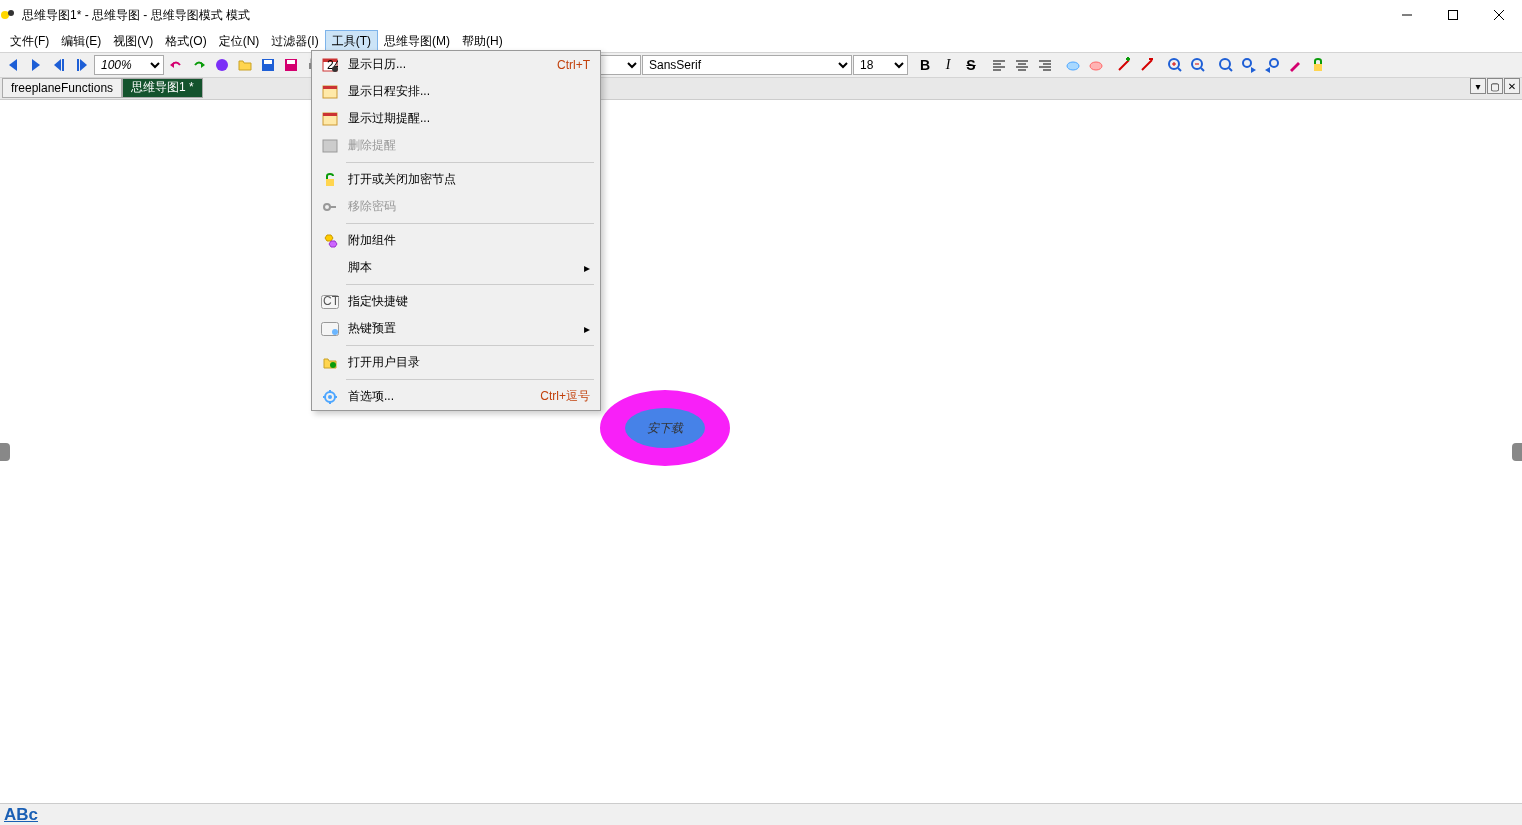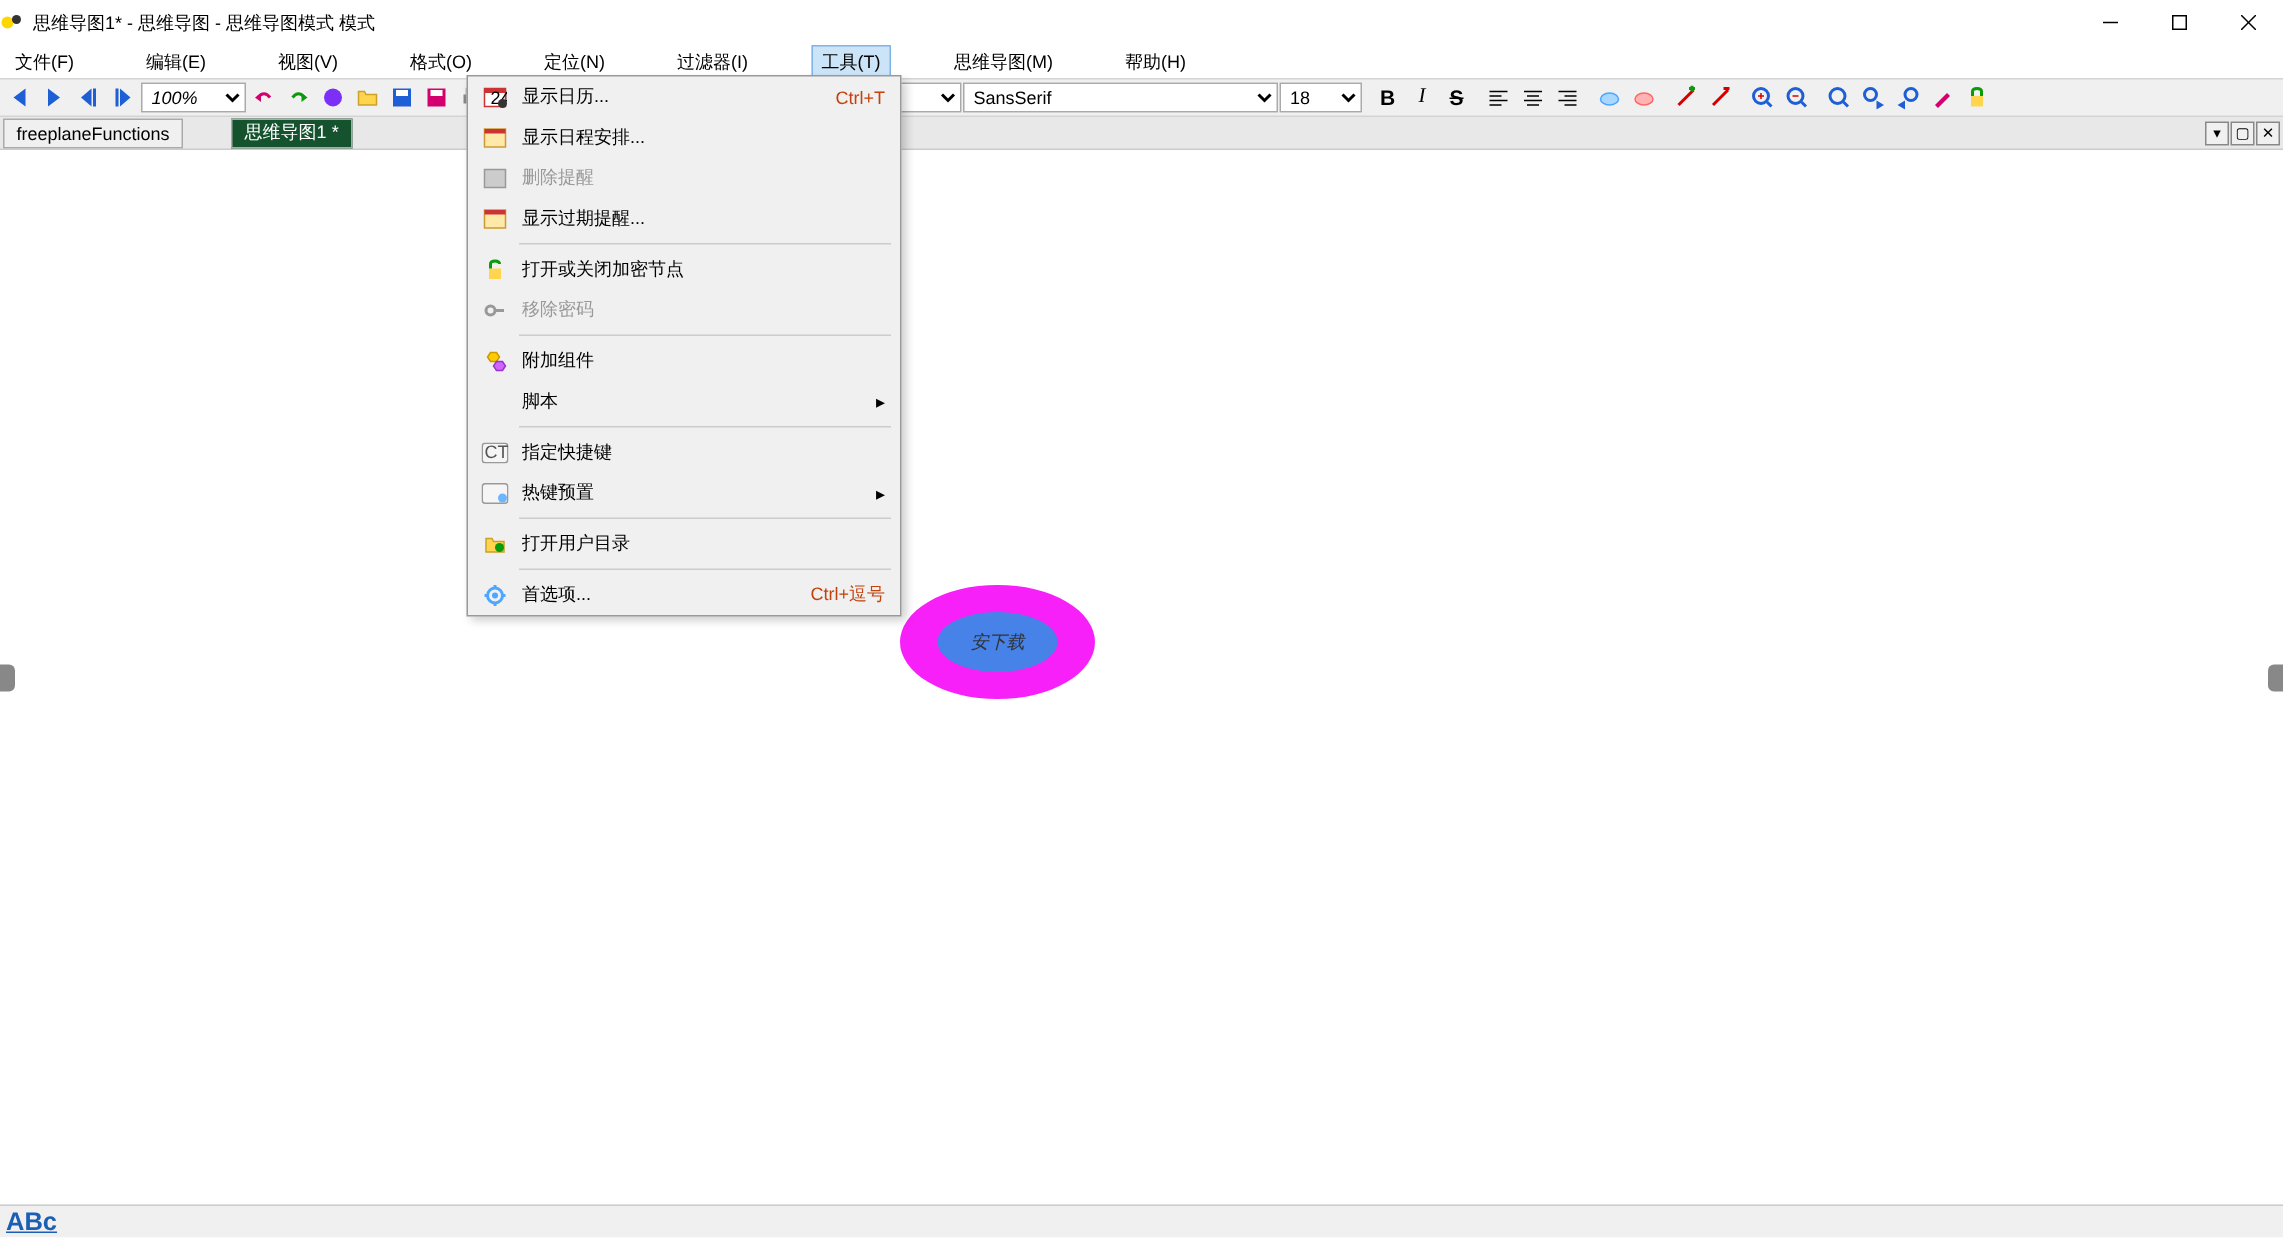--- a/index.html
+++ b/index.html
@@ -5,34 +5,34 @@
 * { margin: 0; padding: 0; box-sizing: border-box; font-family: "Microsoft YaHei", "SimSun", sans-serif; font-size: 12px; }
 body { background: #fff; width: 1522px; height: 825px; overflow: hidden; position: relative; }
 
 .titlebar { height: 30px; display: flex; align-items: center; padding: 0 0; background: #fff; }
 .titlebar .app-icon { width: 16px; height: 16px; margin-right: 6px; }
 .titlebar .title { flex: 1; color: #000; }
 .titlebar .win-controls { display: flex; }
 .titlebar .win-btn { width: 46px; height: 30px; display: flex; align-items: center; justify-content: center; }
 .titlebar .win-btn svg { width: 10px; height: 10px; }
 
-.menubar { height: 22px; display: flex; align-items: stretch; padding: 0 4px; background: #fff; gap: 36px; }
+.menubar { height: 22px; display: flex; align-items: stretch; padding: 0 4px; background: #fff; }
 .menubar .menu-item { padding: 0 6px; display: flex; align-items: center; color: #000; }
 .menubar .menu-item.active { background: #cce4f7; border: 1px solid #7eb4ea; }
 
 .toolbar { height: 26px; display: flex; align-items: center; background: #f0f0f0; border-top: 1px solid #d4d4d4; border-bottom: 1px solid #d4d4d4; padding: 0 2px; gap: 1px; }
 .tb-btn { width: 22px; height: 22px; display: flex; align-items: center; justify-content: center; border: 1px solid transparent; }
 .tb-select { height: 20px; border: 1px solid #aaa; background: #fff; padding: 0 2px; font-size: 12px; }
 .zoom-select { width: 70px; font-style: italic; }
 .combo1 { width: 315px; }
 .font-select { width: 210px; }
 .size-select { width: 55px; }
 .tb-sep { width: 4px; }
 
-.tabbar { height: 22px; background: #e8e8e8; border-bottom: 1px solid #ccc; display: flex; align-items: center; padding: 0 2px; position: relative; gap: 32px; }
+.tabbar { height: 22px; background: #e8e8e8; border-bottom: 1px solid #ccc; display: flex; align-items: flex-start; padding: 0 2px; position: relative; }
 .tab { height: 20px; padding: 0 8px; display: flex; align-items: center; background: #f0f0f0; border: 1px solid #aaa; gap: 6px; font-size: 11px; }
 .tab.active { background: #14532d; color: #fff; flex-direction: column; }
 .tab .close { font-size: 10px; }
 .tab .pin { font-size: 9px; }
 .tabbar-controls { position: absolute; right: 2px; display: flex; gap: 1px; }
 .tabbar-controls .ctrl { width: 16px; height: 16px; border: 1px solid #888; display: flex; align-items: center; justify-content: center; font-size: 10px; background: #f0f0f0; }
 
 .canvas { position: absolute; top: 100px; left: 0; right: 0; bottom: 22px; background: #fff; }
 .side-handle { position: absolute; width: 10px; height: 18px; background: #888; top: 50%; transform: translateY(-50%); }
 .side-handle.left { left: 0; border-radius: 0 4px 4px 0; }
@@ -322,36 +322,36 @@
   </div>
   <div class="dm-item">
     <span class="dm-icon">
         <svg width="16" height="16">
           <rect x="1" y="2" width="14" height="12" fill="#ffe9a8" stroke="#cc9933"></rect>
           <rect x="1" y="2" width="14" height="3" fill="#cc3333"></rect>
         </svg>
       </span>
     <span class="dm-label">显示日程安排...</span>
   </div>
-  <div class="dm-item disabled">
-    <span class="dm-icon">
-        <svg width="16" height="16">
-          <rect x="1" y="2" width="14" height="12" fill="#ccc" stroke="#999"></rect>
-        </svg>
-      </span>
-    <span class="dm-label">删除提醒</span>
-  </div>
   <div class="dm-item">
     <span class="dm-icon">
         <svg width="16" height="16">
           <rect x="1" y="2" width="14" height="12" fill="#ffe9a8" stroke="#cc9933"></rect>
           <rect x="1" y="2" width="14" height="3" fill="#cc3333"></rect>
         </svg>
       </span>
     <span class="dm-label">显示过期提醒...</span>
+  </div>
+  <div class="dm-item disabled">
+    <span class="dm-icon">
+        <svg width="16" height="16">
+          <rect x="1" y="2" width="14" height="12" fill="#ccc" stroke="#999"></rect>
+        </svg>
+      </span>
+    <span class="dm-label">删除提醒</span>
   </div>
   <div class="dm-sep"></div>
   <div class="dm-item">
     <span class="dm-icon">
         <svg width="16" height="16">
           <rect x="4" y="7" width="8" height="7" fill="#ffd54f"></rect>
           <path d="M5 7 L5 4 Q5 2 8 2 Q11 2 11 4" fill="none" stroke="#0a9b0a" stroke-width="2"></path>
         </svg>
       </span>
     <span class="dm-label">打开或关闭加密节点</span>

